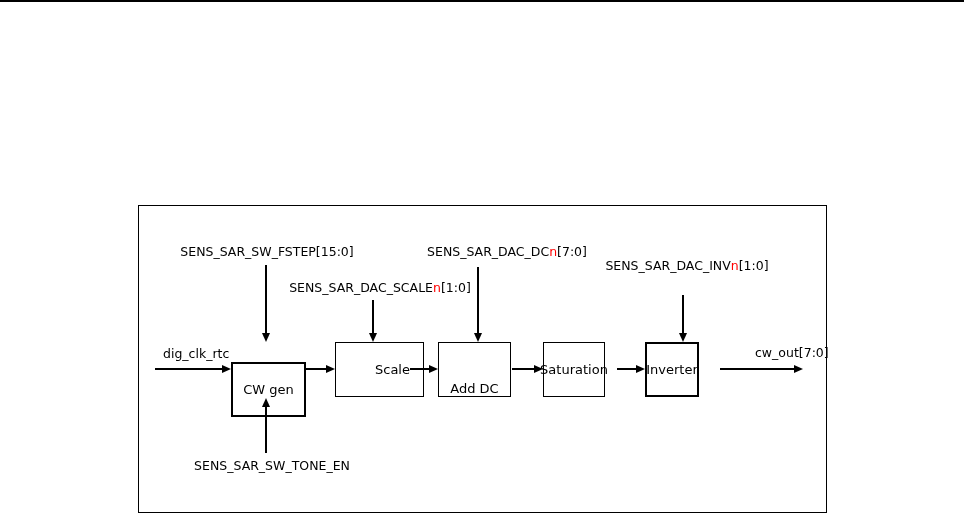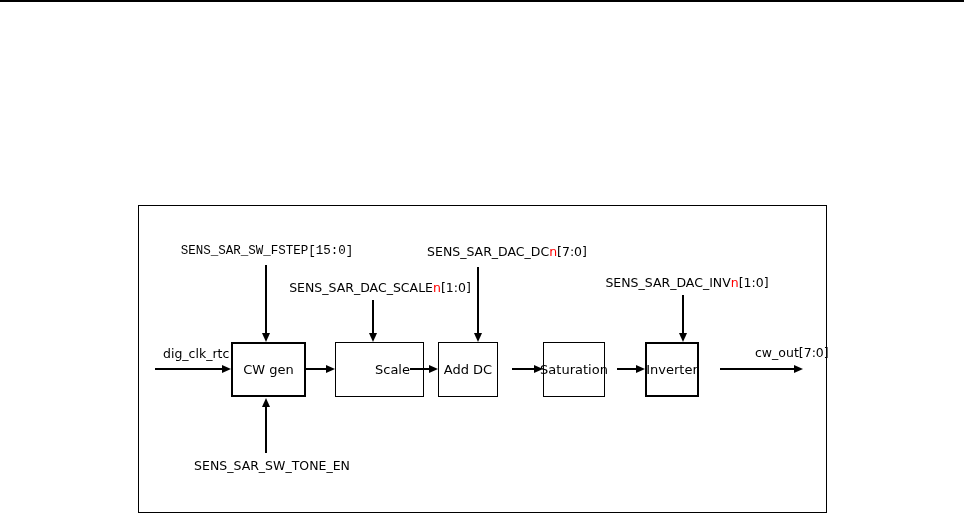--- a/index.html
+++ b/index.html
@@ -28,27 +28,27 @@
 </style>
 </head>
 <body>
 
 <div class="abs toprule"></div>
 
 <div>
 
   <div class="abs frame"></div>
 
-  <div class="abs block thick" style="left:231px;width:75px;">
+  <div class="abs block thick" style="left:231px;width:75px;margin-top:20px;">
     <span class="block-label">CW gen</span>
   </div>
   <div class="abs block" style="left:335px;width:89px;padding-left:26px;">
     <span class="block-label">Scale</span>
   </div>
-  <div class="abs block" style="left:438px;width:60px;">
+  <div class="abs block" style="left:438px;width:73px;align-items:flex-end;">
     <span class="block-label">Add DC</span>
   </div>
   <div class="abs block" style="left:543px;width:62px;">
     <span class="block-label">Saturation</span>
   </div>
   <div class="abs block thick" style="left:645px;width:54px;">
     <span class="block-label">Inverter</span>
   </div>
 
   <div class="abs line-h" style="left:155px;top:368.3px;width:68px;"></div>
@@ -77,27 +77,27 @@
 
   <div class="abs line-v" style="left:477.3px;top:267px;height:67px;"></div>
   <div class="abs ah-d" style="left:474px;top:333px;"></div>
 
   <div class="abs line-v" style="left:682.3px;top:295px;height:39px;"></div>
   <div class="abs ah-d" style="left:679px;top:333px;"></div>
 
   <div class="abs ah-u" style="left:262px;top:398px;"></div>
   <div class="abs line-v" style="left:265.3px;top:406px;height:47px;"></div>
 
-  <div class="abs lbl ctr" style="left:267px;top:244px;font-family:Liberation Mono, monospace;">SENS_SAR_SW_FSTEP[15:0]</div>
+  <div class="abs lbl ctr" style="left:267px;top:244px;">SENS_SAR_SW_FSTEP[15:0]</div>
 
   <div class="abs lbl ctr" style="left:380px;top:280px;text-align:center;"><span>SENS_SAR_DAC_SCALE</span><span class="accent">n</span><span>[1:0]</span></div>
 
   <div class="abs lbl ctr" style="left:491px;top:244px;margin-left:16px;"><span>SENS_SAR_DAC_DC</span><span class="accent">n</span><span>[7:0]</span></div>
 
-  <div class="abs lbl ctr" style="left:687px;top:275px;"><span>SENS_SAR_DAC_INV</span><span class="accent">n</span><span>[1:0]</span></div>
+  <div class="abs lbl ctr" style="left:687px;top:258px;"><span>SENS_SAR_DAC_INV</span><span class="accent">n</span><span>[1:0]</span></div>
 
   <div class="abs lbl ctr" style="left:272px;top:458px;">SENS_SAR_SW_TONE_EN</div>
 
   <div class="abs lbl" style="left:163px;top:346px;">dig_clk_rtc</div>
 
   <div class="abs lbl" style="left:727px;top:345px;margin-left:28px;">cw_out[7:0]</div>
 
 </div>
 
 </body></html>

